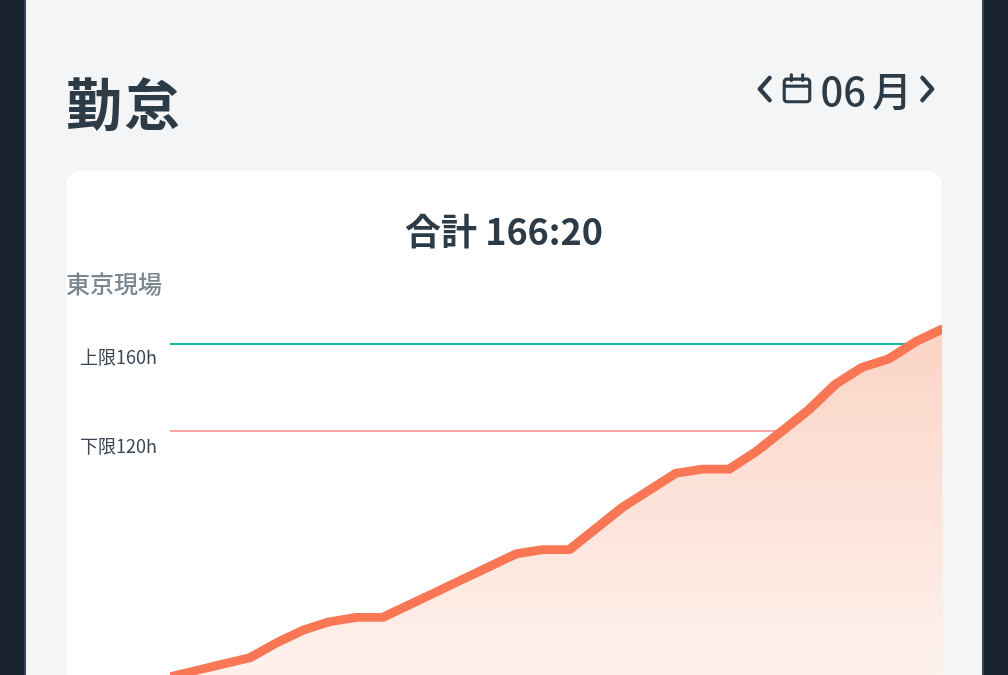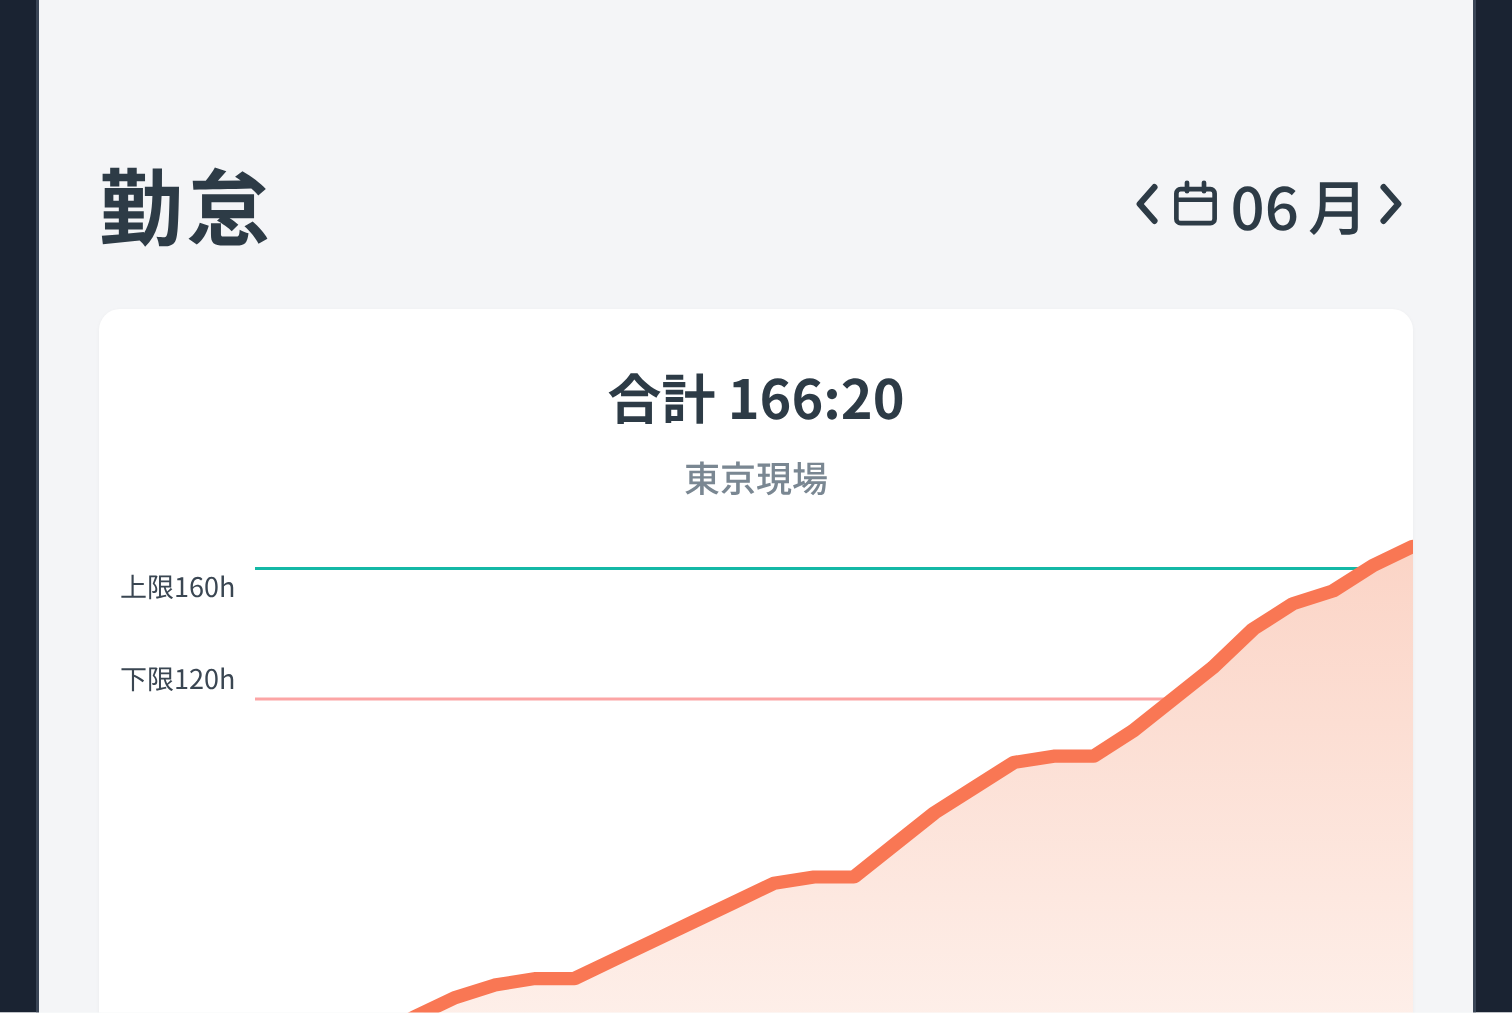--- a/index.html
+++ b/index.html
@@ -28,23 +28,23 @@
       position: absolute;
       left: 26px;
       right: 26px;
       top: 0;
       bottom: 0;
       background: #f4f5f7;
       padding: 0 40px;
     }
     .header {
       display: flex;
-      align-items: center;
+      align-items: flex-start;
       justify-content: space-between;
-      padding-top: 95px;
+      padding-top: 60px;
       padding-bottom: 30px;
     }
     .page-title {
       font-size: 56px;
       font-weight: 700;
       color: #2d3b46;
       letter-spacing: 2px;
     }
     .month-nav {
       display: flex;
@@ -86,21 +86,20 @@
       height: 520px;
       overflow: hidden;
     }
     .card-title {
       text-align: center;
       font-size: 36px;
       font-weight: 700;
       color: #2d3b46;
     }
     .card-subtitle {
-      text-align: center;
       font-size: 24px;
       font-weight: 500;
       color: #7a8792;
       margin-top: 10px;
     }
     .chart-area {
       position: absolute;
       left: 0;
       right: 0;
       top: 150px;
@@ -177,21 +176,21 @@
       <span>166:20</span>
     </div>
     <div class="card-subtitle">東京現場</div>
 
     <div class="chart-area">
 
       <div class="ref-line line-upper" style="top:21.8px"></div>
       <div class="y-label" style="top:35px">上限160h</div>
 
       <div class="ref-line line-lower" style="top:108.8px"></div>
-      <div class="y-label" style="top:96px">下限120h</div>
+      <div class="y-label" style="top:124px">下限120h</div>
 
       <svg class="chart-svg" viewBox="0 0 690 380" preserveAspectRatio="none">
         <defs>
           <linearGradient id="areaGrad" x1="0" y1="0" x2="0" y2="1">
             <stop offset="0%" stop-color="#fbd4c6"></stop>
             <stop offset="100%" stop-color="#fef2ed"></stop>
           </linearGradient>
         </defs>
         <path id="area-path" fill="url(#areaGrad)" stroke="none" d="M0.0 375.6 L23.8 369.1 L47.6 362.6 L71.4 356.1 L95.2 340.8 L119.0 327.8 L142.8 319.1 L166.6 314.7 L190.3 314.7 L214.1 301.6 L237.9 288.6 L261.7 275.5 L285.5 262.5 L309.3 249.4 L333.1 245.1 L356.9 245.1 L380.7 223.3 L404.5 201.5 L428.3 184.1 L452.1 166.7 L475.9 162.4 L499.7 162.4 L523.4 144.9 L547.2 123.2 L571.0 101.4 L594.8 75.3 L618.6 57.9 L642.4 49.2 L666.2 31.8 L690.0 18.7 L690 380 L0 380 Z"></path>
         <path id="line-path" fill="none" stroke="#f97754" stroke-width="9" stroke-linecap="round" stroke-linejoin="round" d="M0.0 375.6 L23.8 369.1 L47.6 362.6 L71.4 356.1 L95.2 340.8 L119.0 327.8 L142.8 319.1 L166.6 314.7 L190.3 314.7 L214.1 301.6 L237.9 288.6 L261.7 275.5 L285.5 262.5 L309.3 249.4 L333.1 245.1 L356.9 245.1 L380.7 223.3 L404.5 201.5 L428.3 184.1 L452.1 166.7 L475.9 162.4 L499.7 162.4 L523.4 144.9 L547.2 123.2 L571.0 101.4 L594.8 75.3 L618.6 57.9 L642.4 49.2 L666.2 31.8 L690.0 18.7"></path>

